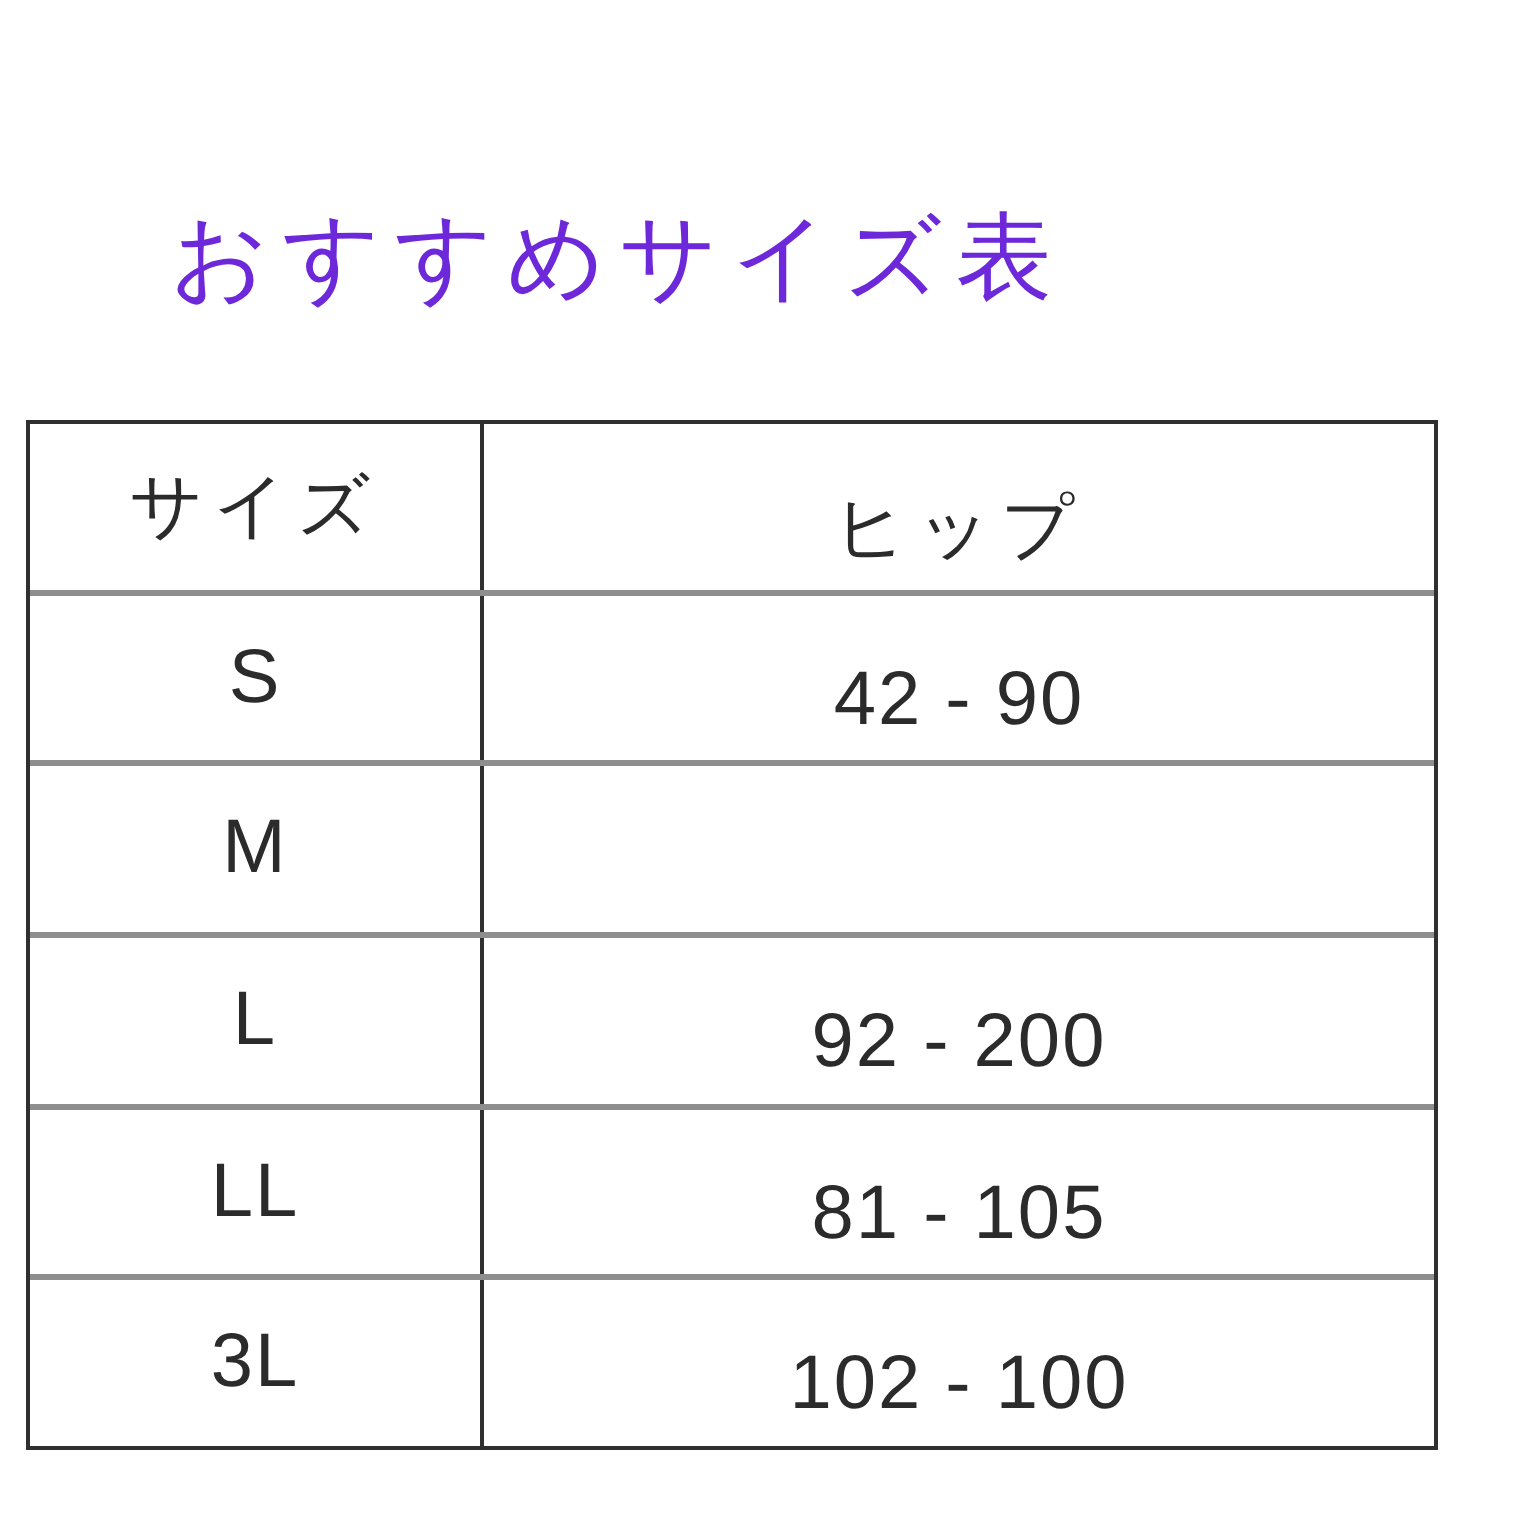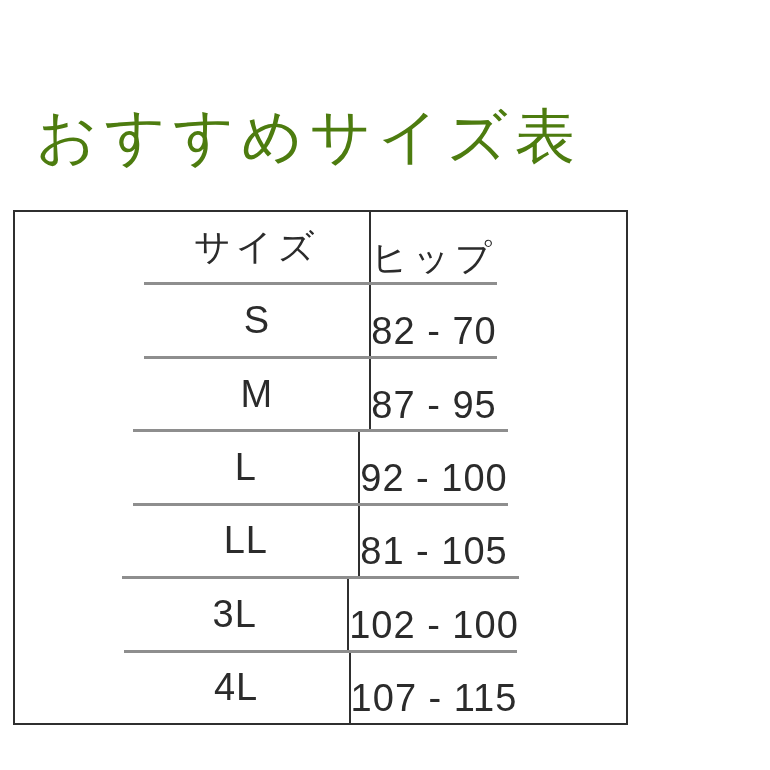--- a/index.html
+++ b/index.html
@@ -14,37 +14,36 @@
     height: 770px;
     background: #ffffff;
     overflow: hidden;
   }
   .title {
     position: absolute;
     top: 102px;
     left: 0;
     width: 618px;
     text-align: center;
-    font-size: 60px;
+    font-size: 48px;
     line-height: 1.15;
     font-weight: 300;
     letter-spacing: 7px;
-    color: #4d7c0f;
+    color: #6d28d9;
   }
   .size-table {
     position: absolute;
     left: 13px;
     top: 210px;
-    width: 615px;
+    width: 706px;
     height: 515px;
     box-sizing: border-box;
     border: 2px solid #2f2f2f;
     display: flex;
     flex-direction: column;
-    align-items: center;
   }
   .trow {
     flex: 1 1 0;
     display: flex;
     min-height: 0;
   }
   .trow + .trow {
     border-top: 3px solid #8e8e8e;
   }
   .cell {
@@ -83,43 +82,38 @@
 
   <div class="size-table">
 
     <div class="trow">
       <div class="cell cell-size header-cell">サイズ</div>
       <div class="cell cell-hip header-cell">ヒップ</div>
     </div>
 
     <div class="trow">
       <div class="cell cell-size data-cell">S</div>
-      <div class="cell cell-hip data-cell">82 - 70</div>
+      <div class="cell cell-hip data-cell">42 - 90</div>
     </div>
 
     <div class="trow">
       <div class="cell cell-size data-cell">M</div>
-      <div class="cell cell-hip data-cell">87 - 95</div>
     </div>
 
     <div class="trow">
       <div class="cell cell-size data-cell">L</div>
-      <div class="cell cell-hip data-cell">92 - 100</div>
+      <div class="cell cell-hip data-cell">92 - 200</div>
     </div>
 
     <div class="trow">
       <div class="cell cell-size data-cell">LL</div>
       <div class="cell cell-hip data-cell">81 - 105</div>
     </div>
 
     <div class="trow">
       <div class="cell cell-size data-cell">3L</div>
       <div class="cell cell-hip data-cell">102 - 100</div>
     </div>
 
-    <div class="trow">
-      <div class="cell cell-size data-cell">4L</div>
-      <div class="cell cell-hip data-cell">107 - 115</div>
-    </div>
 
 
   </div>
 </div>
 
 </body></html>

